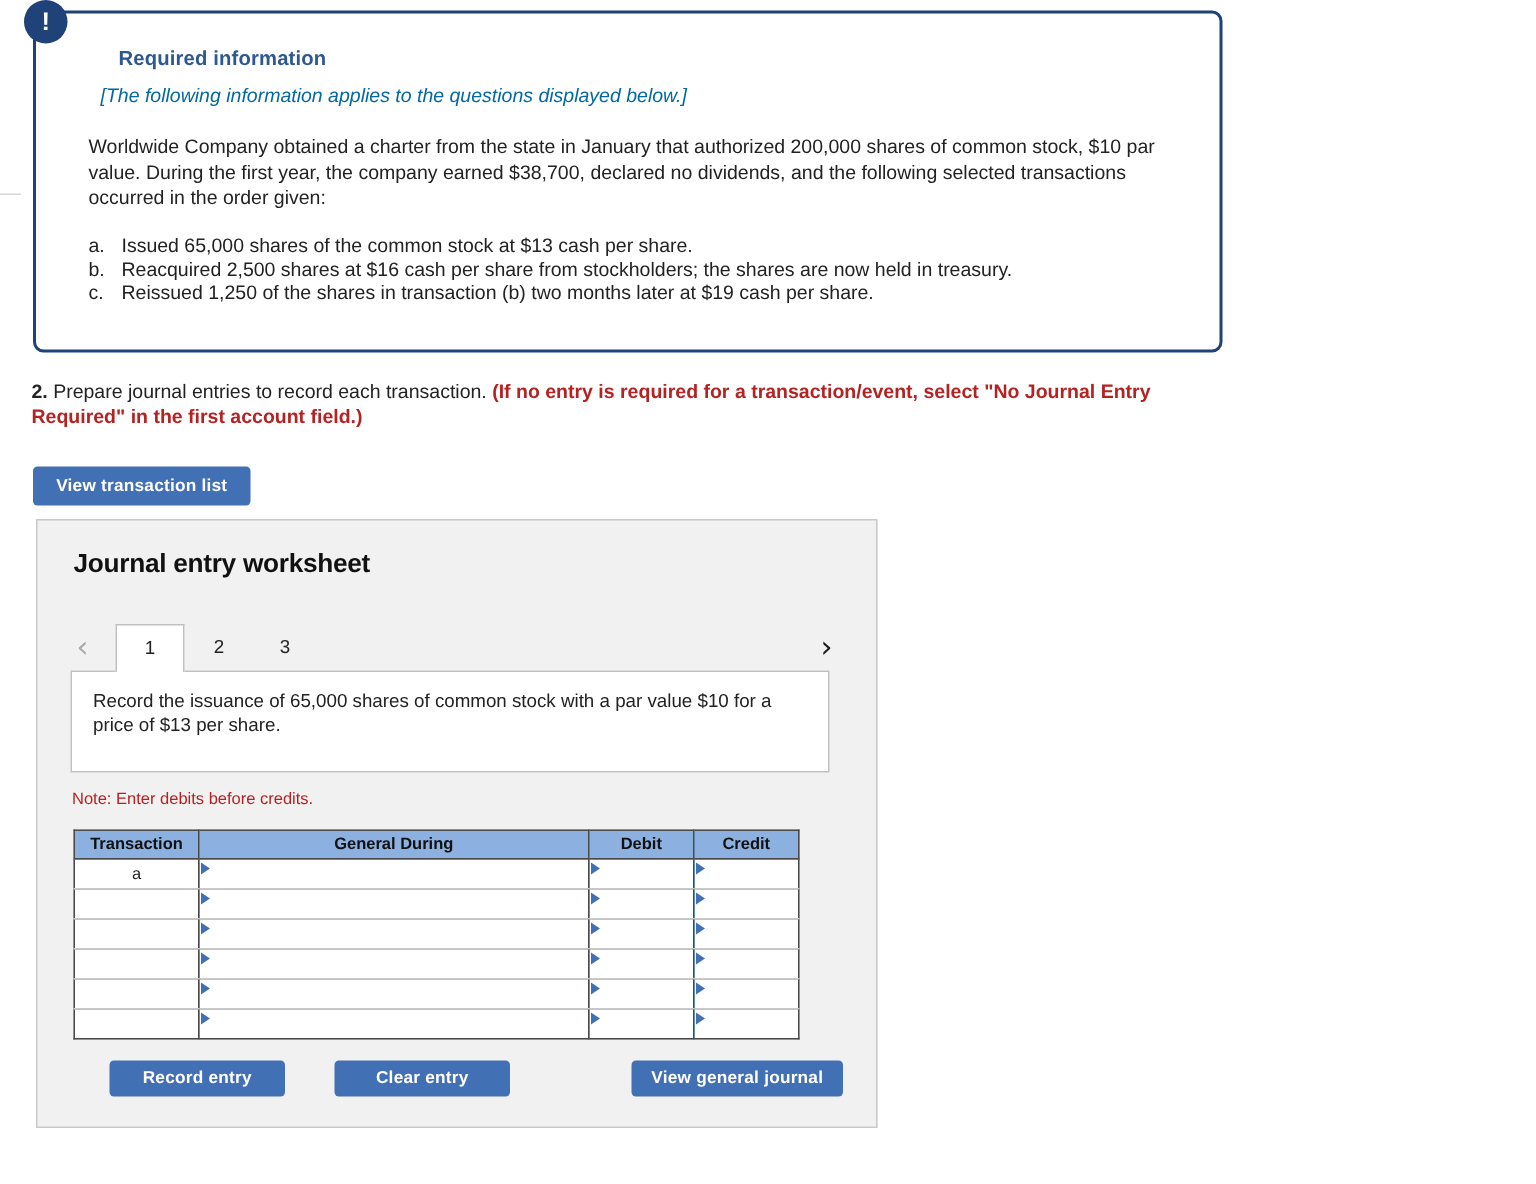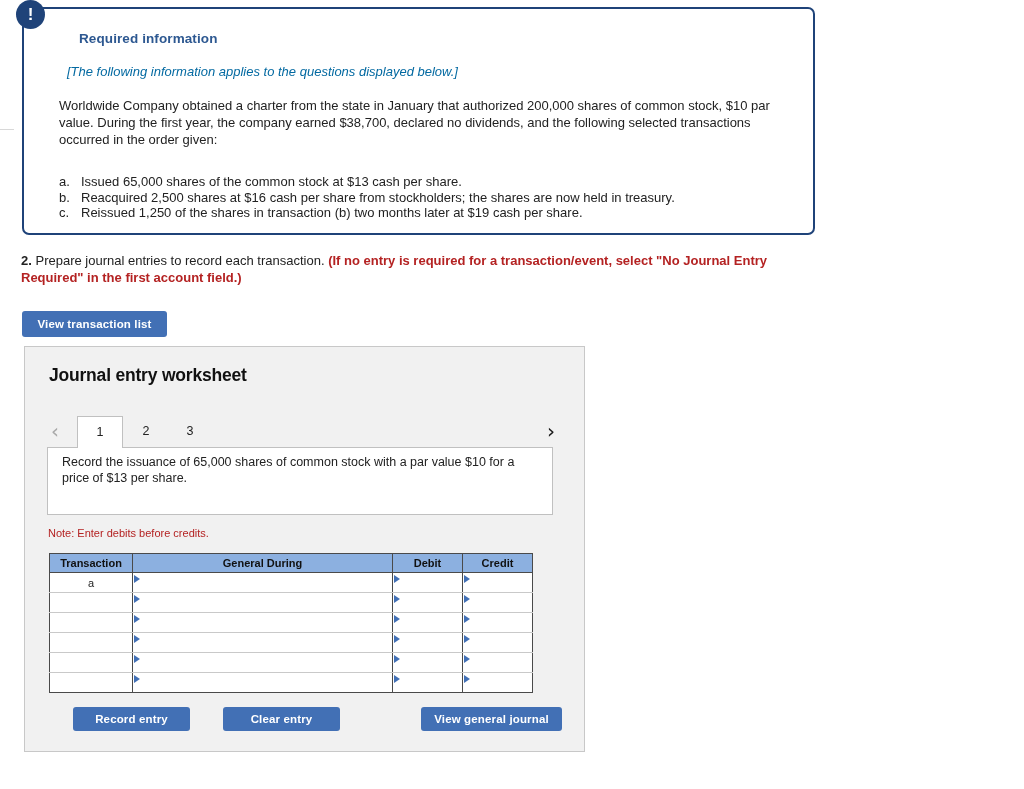--- a/index.html
+++ b/index.html
@@ -52,34 +52,34 @@
     height: 1px;
     background: #d8d8d8;
   }
   .req-inner {
     padding: 22px 26px 0 35px;
   }
   #req-title {
     color: #2d5891;
     font-size: 13.5px;
     font-weight: bold;
-    margin: 0 0 18px 0;
+    margin: 0 0 10px 0;
     letter-spacing: 0.1px;
     padding-left: 20px;
   }
   #req-italic {
     font-style: italic;
     font-size: 13px;
     margin: 0 0 18px 8px;
     color: #0369a1;
   }
   #req-para {
     font-size: 13px;
     line-height: 17px;
-    margin: 0 0 26px 0;
+    margin: 0 0 16px 0;
     color: #222;
     max-width: 730px;
   }
   #req-list {
     margin: 0;
     padding: 0;
     list-style: none;
     font-size: 13px;
     line-height: 15.5px;
   }
@@ -205,21 +205,21 @@
   
   #desc-box {
     position: absolute;
     left: 22px;
     top: 100px;
     width: 506px;
     height: 68px;
     box-sizing: border-box;
     background: #ffffff;
     border: 1px solid #c0c0c0;
-    padding: 6px 14px;
+    padding: 11px 14px;
     font-size: 12.5px;
     line-height: 16px;
     color: #222;
     z-index: 1;
   }
 
   
   #table-note {
     position: absolute;
     left: 23px;

